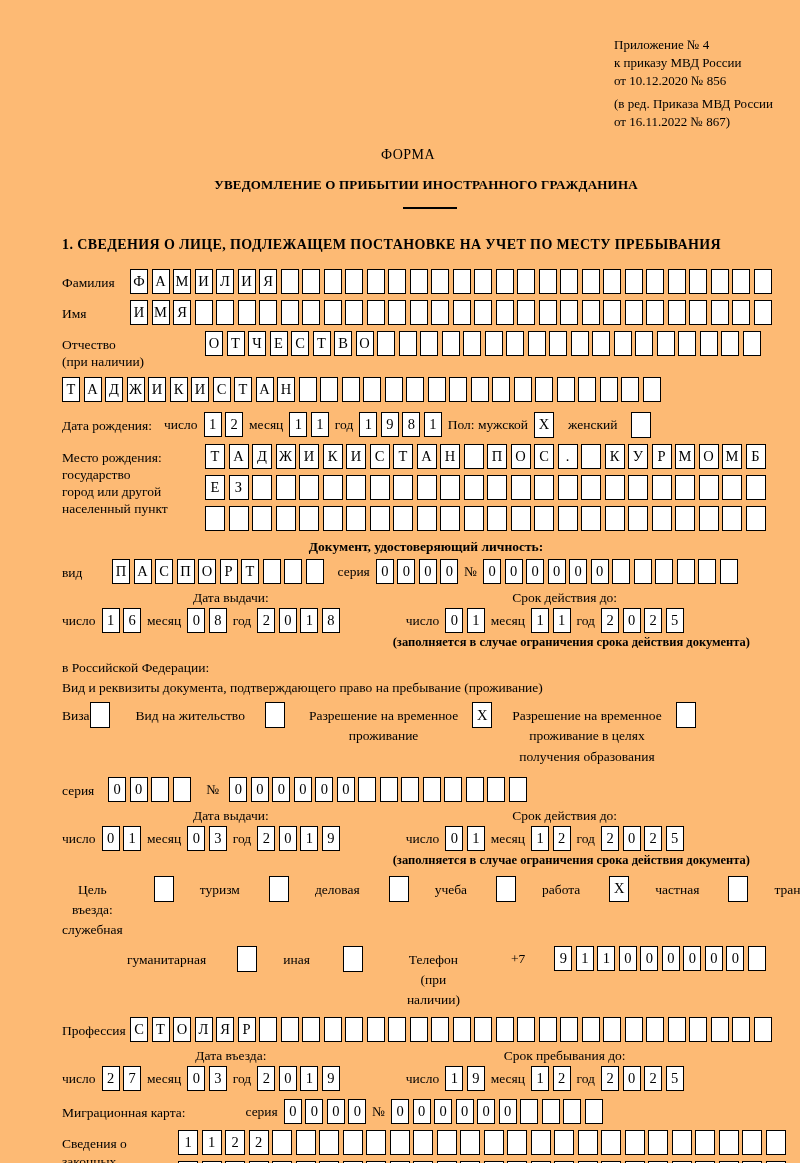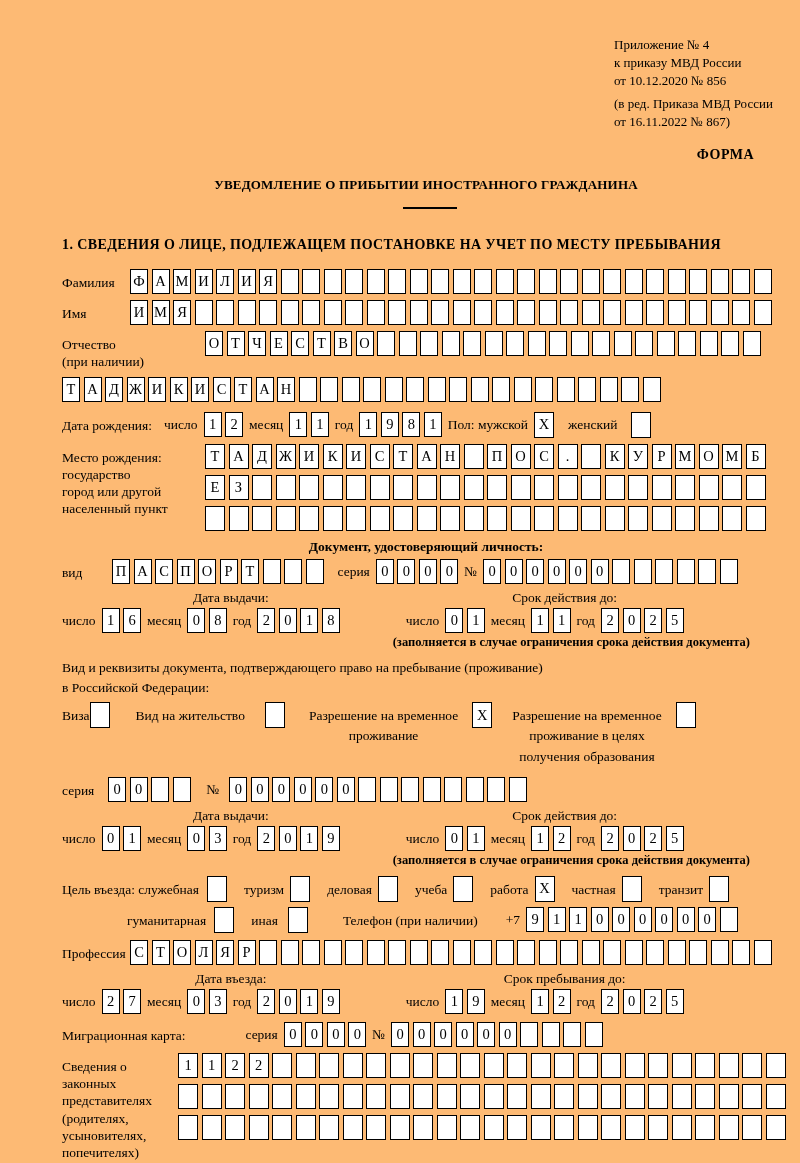--- a/index.html
+++ b/index.html
@@ -3,21 +3,21 @@
 <meta charset="utf-8">
 <style>
   html,body{margin:0;padding:0;background:#e8e8e8;}
   .page{
     width:800px;height:1163px;margin:0 auto;background:#fdba74;color:#000;
     font-family:"Liberation Serif","DejaVu Serif",serif;
     box-sizing:border-box;padding:36px 10px 0 62px;position:relative;overflow:hidden;
   }
   .annex{margin-left:552px;font-size:13px;line-height:1.38;}
   .annex-rev{margin-top:5px;}
-  .forma{font-weight:bold;font-size:14px;text-align:right;margin:16px 36px 0 0;letter-spacing:.5px;}
+  .forma{font-weight:normal;font-size:14px;text-align:center;margin:16px 36px 0 0;letter-spacing:.5px;}
   .title{font-weight:bold;font-size:13px;text-align:center;margin:12px 0 0 0;line-height:1.55;letter-spacing:.2px;}
   .title-blank{display:inline-block;width:54px;border-bottom:2px solid #000;height:12px;margin-left:8px;}
   .sec-heading{font-weight:bold;font-size:14px;margin-top:22px;letter-spacing:.4px;}
   .row{display:flex;align-items:flex-start;margin-top:6px;}
   .lbl{font-size:13.5px;line-height:1.28;padding-top:5px;flex:0 0 auto;}
   .multiline{white-space:pre-line;}
   .cells{display:flex;gap:3.5px;flex:0 0 auto;}
   .cell{
     flex:0 0 auto;width:18px;height:25px;box-sizing:border-box;border:1.7px solid #000;
     display:flex;align-items:center;justify-content:center;font-size:14.5px;background:#fff;
@@ -29,21 +29,21 @@
   .inline-lbl{font-size:13.5px;padding:5px 6px 0 6px;flex:0 0 auto;}
   .dates{display:flex;margin-top:6px;}
   .dcol{display:flex;flex-direction:column;}
   .dhead{font-size:13.5px;text-align:center;}
   .drow{display:flex;align-items:flex-start;margin-top:2px;}
   .note{font-size:12.5px;text-align:right;margin:2px 40px 0 0;font-weight:bold;}
   .intro{font-size:13.5px;margin-top:8px;line-height:1.5;}
   .opts{display:flex;align-items:flex-start;margin-top:4px;}
   .opt{display:flex;align-items:flex-start;}
   .opt-lbl{font-size:13.5px;line-height:1.5;padding-top:4px;text-align:center;}
-  .purpose .opt{margin-right:17px;}
+  .purpose .opt{margin-right:26px;gap:23px;}
   .phone-prefix{font-size:13.5px;padding:5px 6px 0 0;}
 </style>
 </head>
 <body>
 
 <div class="page">
 
   <div class="annex">
     <div>Приложение № 4</div>
     <div>к приказу МВД России</div>
@@ -393,22 +393,22 @@
             <span class="cell">0</span>
             <span class="cell">2</span>
             <span class="cell">5</span>
           </span>
       </div>
     </div>
   </div>
   <div class="note">(заполняется в случае ограничения срока действия документа)</div>
 
   <div class="intro">
+    <div>в Российской Федерации:</div>
     <div>Вид и реквизиты документа, подтверждающего право на пребывание (проживание)</div>
-    <div>в Российской Федерации:</div>
   </div>
 
   <div class="opts">
     <div class="opt">
       <span class="opt-lbl">Виза</span>
       <span class="cell chk"></span>
     </div>
     <div class="opt" style="margin-left:26px;">
       <span class="opt-lbl">Вид на жительство</span>
       <span class="cell chk" style="margin-left:20px;"></span>

